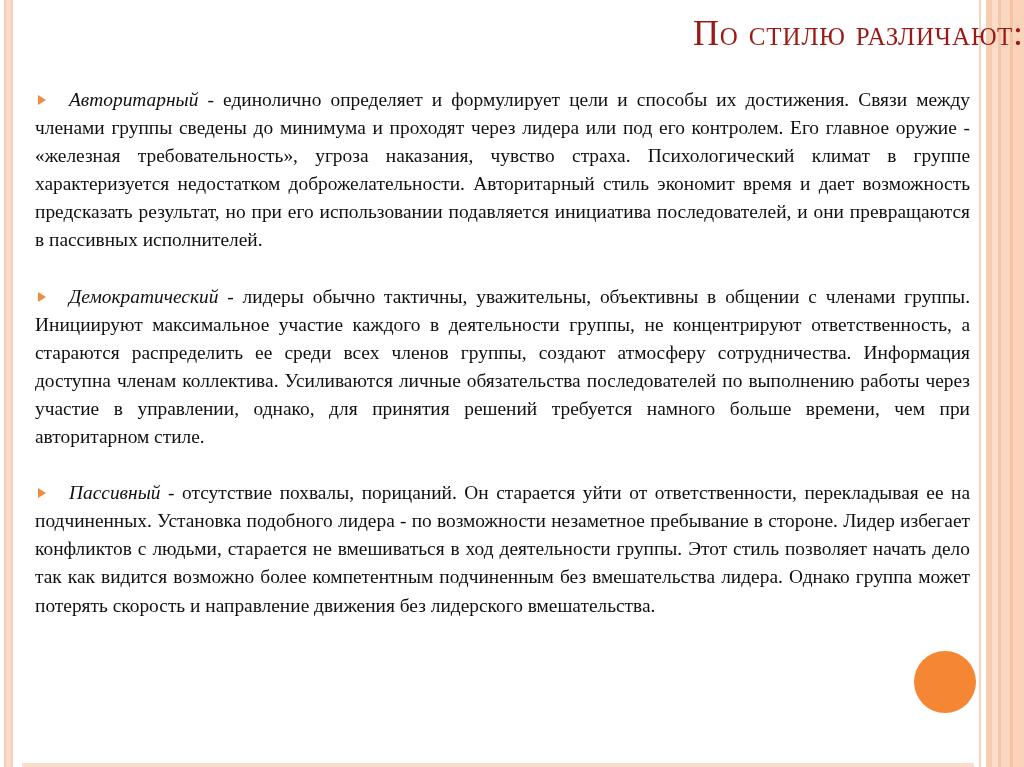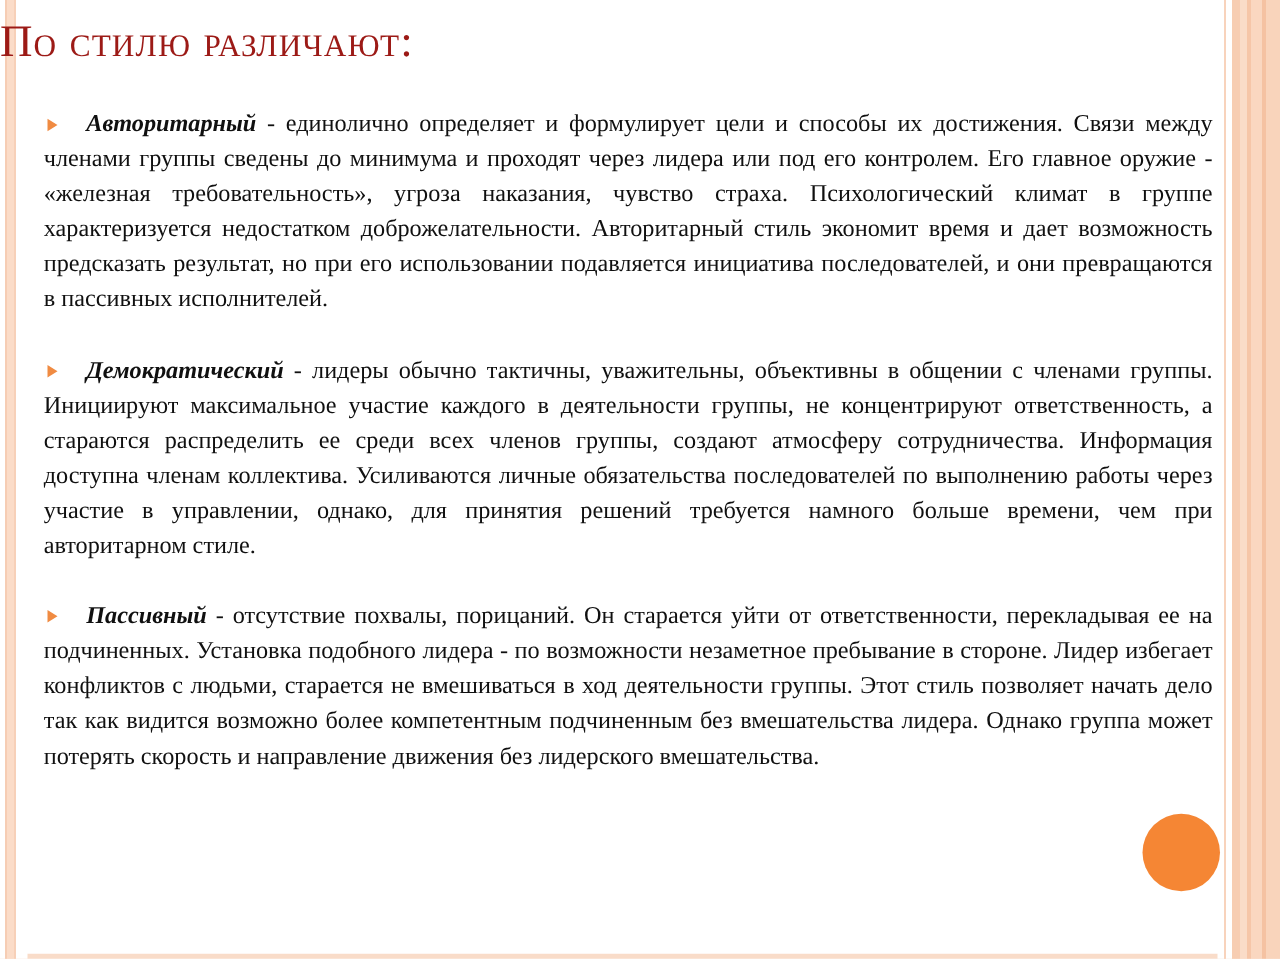--- a/index.html
+++ b/index.html
@@ -71,21 +71,21 @@
     background: #f9dcc9;
     z-index: 1;
   }
 
   
   .title-block {
     position: absolute;
     left: 0;
     top: 14px;
     width: 1024px;
-    text-align: left;
+    text-align: right;
     z-index: 3;
   }
   .slide-title {
     display: inline-block;
     margin: 0;
     color: #9c1a16;
     font-family: "Liberation Serif", "DejaVu Serif", serif;
     font-size: 36px;
     font-weight: 400;
     font-variant: small-caps;
@@ -123,21 +123,21 @@
     top: 9px;
     width: 0;
     height: 0;
     border-top: 5px solid transparent;
     border-bottom: 5px solid transparent;
     border-left: 8px solid #f08b42;
     text-indent: 0;
   }
 
   .term {
-    font-weight: bold;
+    font-weight: normal;
     font-style: italic;
   }
 
   
   .accent-circle {
     position: absolute;
     left: 914px;
     top: 651px;
     width: 62px;
     height: 62px;

